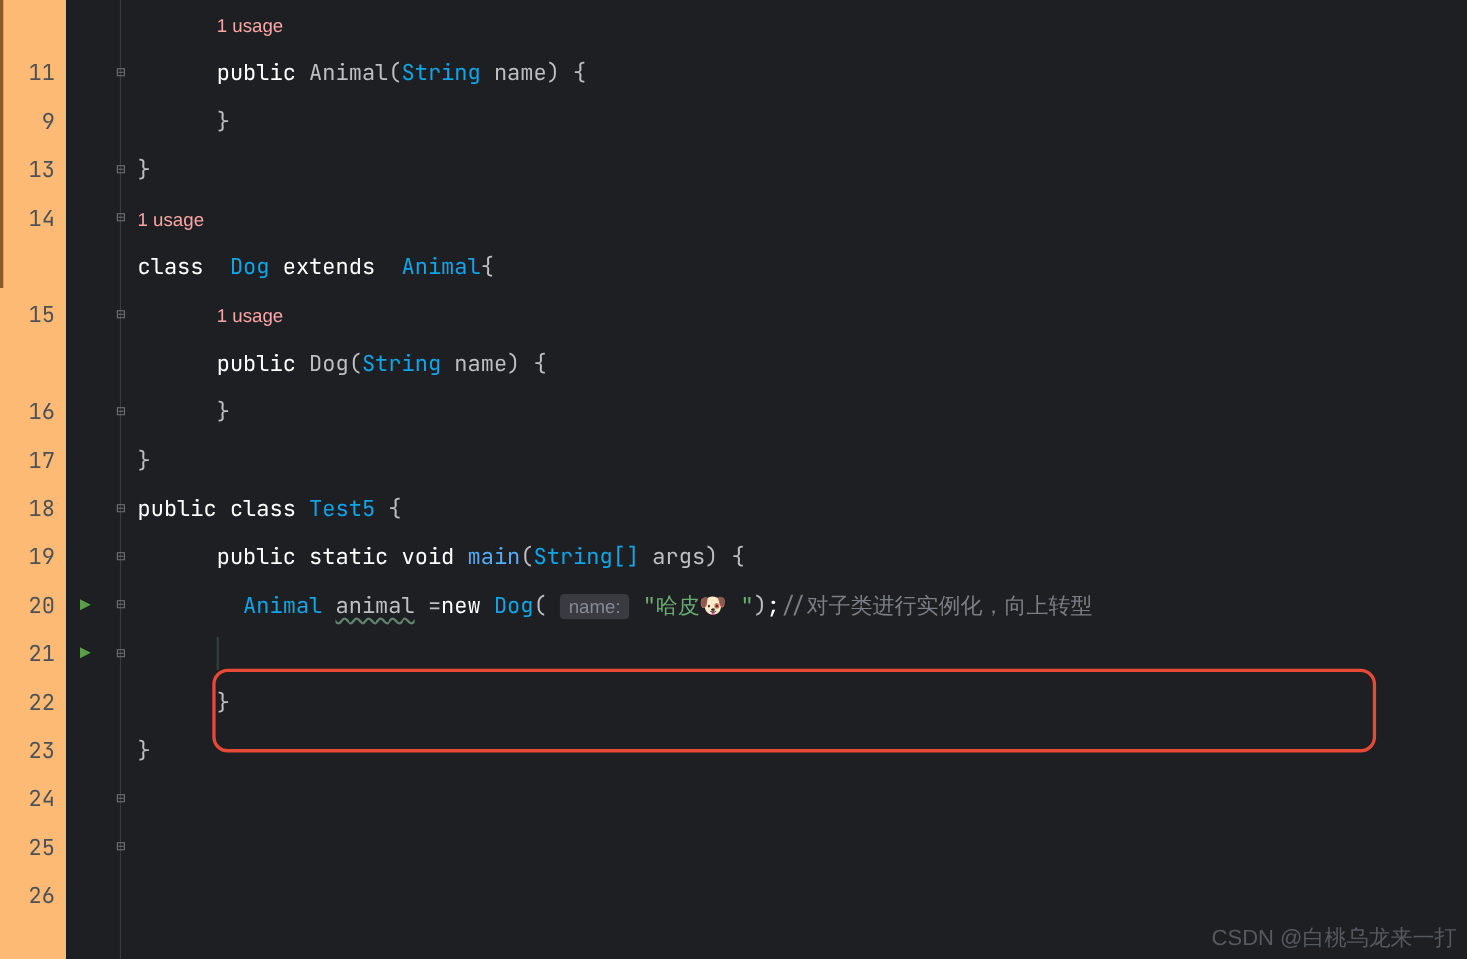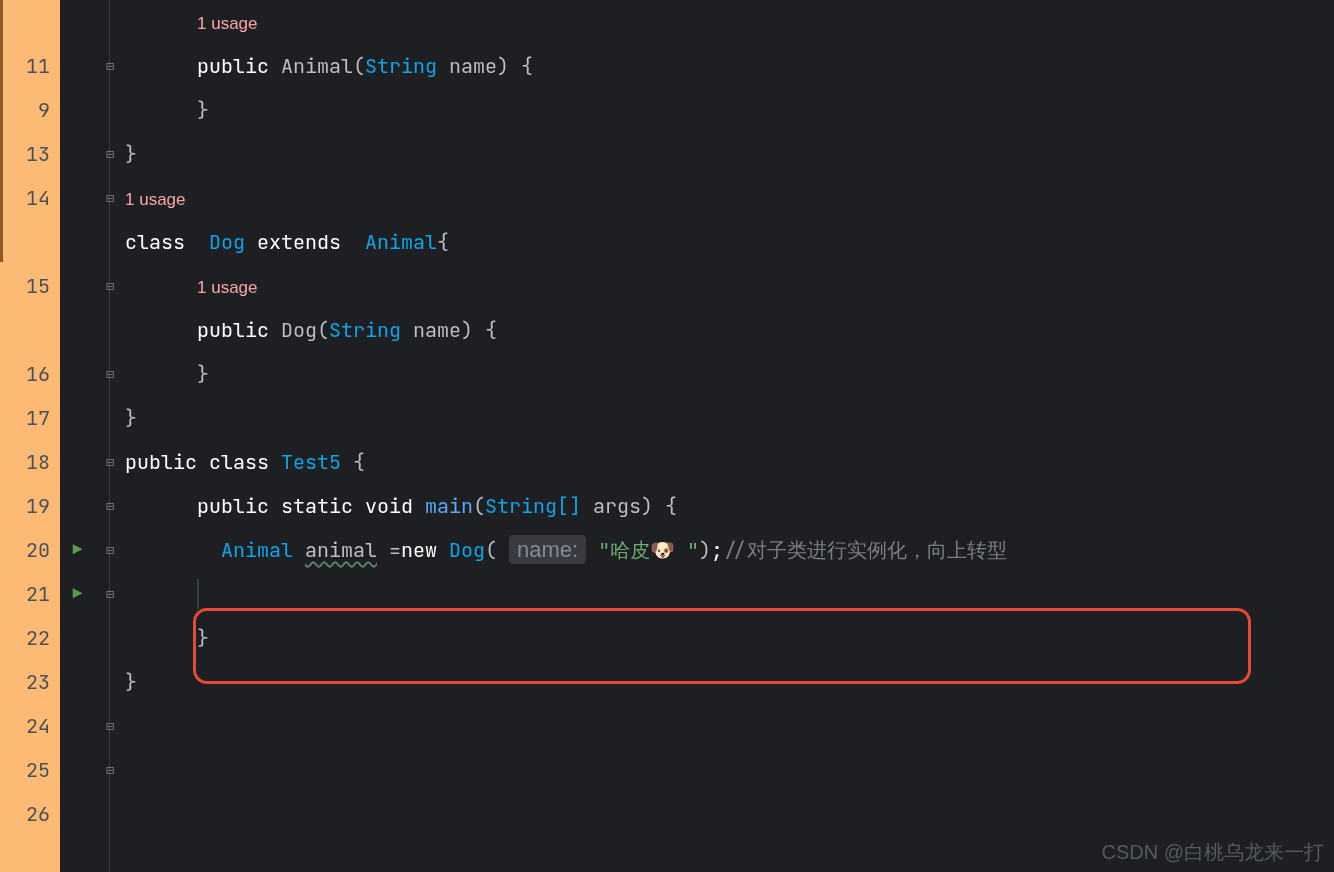--- a/index.html
+++ b/index.html
@@ -64,21 +64,21 @@
   .type   { color: #0ea5e9; }
   .method { color: #57aaf7; }
   .methoddecl { color: #bcbec4; }
   .str    { color: #6aab73; }
   .comment{ color: #7a7e85; }
   .param-hint {
     background: #393b40;
     color: #858a94;
     border-radius: 4px;
     padding: 2px 8px;
-    font-size: 22px;
+    font-size: 17px;
     font-family: sans-serif;
   }
   .punct { color: #bcbec4; }
   .var { color: #bcbec4; }
   .underline-wavy {
     text-decoration: underline wavy #5f826b;
     text-underline-offset: 4px;
   }
   .fold-icon {
     position: absolute;

